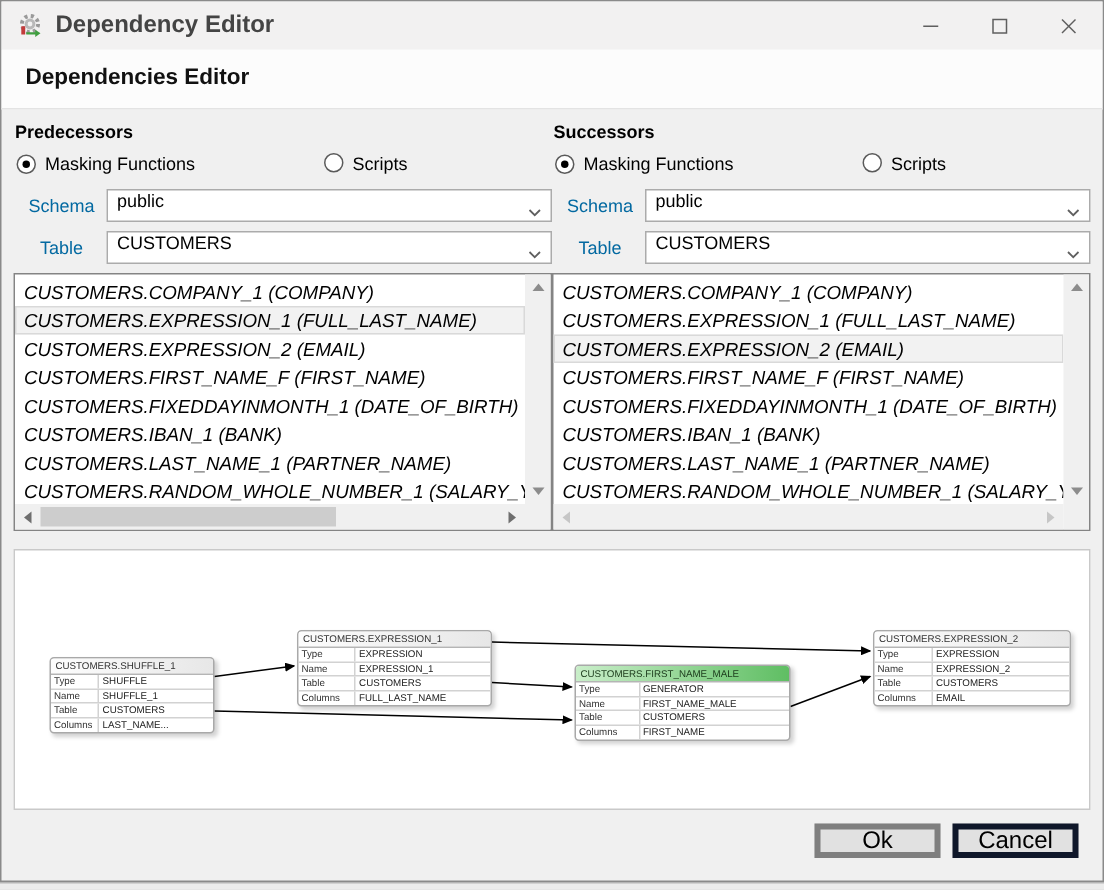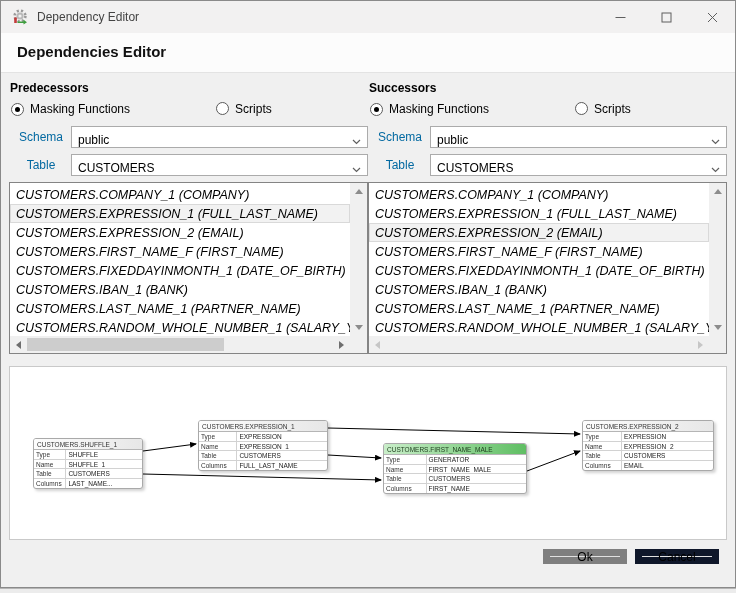--- a/index.html
+++ b/index.html
@@ -6,21 +6,21 @@
   html,body { width:736px; height:593px; overflow:hidden; background:#dcdcdc;
     font-family:"Liberation Sans","DejaVu Sans",sans-serif; }
   .dialog { position:absolute; left:0; top:0; width:736px; height:588px;
     background:#f0f0f0; border:1px solid #8a8a8a; display:flex; flex-direction:column; }
   .desktop-sliver { position:absolute; left:0; top:588px; width:736px; height:5px;
     background:#ececec; border-top:1px solid #b5b5b5; }
 
   
   .titlebar { height:32px; background:#f2f1f1; display:flex; align-items:center; flex:0 0 auto; }
   .app-icon { width:18px; height:18px; margin-left:10px; position:relative; }
-  .titlebar-text { margin-left:8px; font-size:12px; color:#444; }
+  .titlebar-text { margin-left:8px; font-size:16px; color:#444;font-weight:bold; }
   .win-controls { margin-left:auto; display:flex; height:100%; }
   .win-btn { width:46px; height:100%; display:flex; align-items:center; justify-content:center; cursor:default; }
   .win-btn svg { stroke:#5f5f5f; }
 
   
   .hdr { background:#fcfcfc; border-bottom:1px solid #e3e3e3; padding:10px 16px 12px 16px; flex:0 0 auto; }
   .hdr h1 { font-size:15px; font-weight:bold; color:#111; }
   .hdr p { font-size:12px; color:#222; margin:6px 0 0 8px; }
 
   
@@ -31,21 +31,21 @@
   .radio-row { display:flex; align-items:center; margin:0 0 10px 2px; font-size:12px; }
   .radio { width:13px; height:13px; border:1px solid #5a5a5a; border-radius:50%;
     background:#fff; display:inline-block; position:relative; flex:0 0 auto; }
   .radio.on::after { content:""; position:absolute; left:3px; top:3px; width:5px; height:5px;
     border-radius:50%; background:#000; }
   .radio-lbl { margin-left:6px; }
   .radio-grp2 { margin-left:86px; display:flex; align-items:flex-start; }
   .field-row { display:flex; align-items:center; margin-bottom:6px; }
   .field-lbl { width:62px; font-size:12px; color:#0369a1; padding-left:2px; flex:0 0 auto;text-align:center; }
   .select { flex:1; height:22px; background:#fff; border:1px solid #ababab;
-    font-size:12px; color:#000; display:flex; align-items:flex-end; padding-left:6px; position:relative; }
+    font-size:12px; color:#000; display:flex; align-items:flex-start; padding-left:6px; position:relative; }
   .select .chev { position:absolute; right:6px; top:7px; }
 
   
   .listbox { margin-top:2px; height:172px; background:#fff; border:1px solid #848484;
     display:grid; grid-template-columns:1fr 17px; grid-template-rows:1fr 17px; }
   .list-items { overflow:hidden; padding-top:2px;font-style:italic; }
   .list-item { height:19px; line-height:19px; font-size:12.5px; color:#000;
     padding-left:5px; white-space:nowrap; border:1px solid transparent; }
   .list-item.sel { background:#f2f2f2; border:1px solid #d9d9d9; }
   .vscroll { background:#f0f0f0; display:flex; flex-direction:column; justify-content:space-between; align-items:center; }
@@ -68,22 +68,22 @@
   .dnode-title { height:11px; line-height:11px; padding-left:3px; border-bottom:1px solid #b5b5b5;
     background:linear-gradient(90deg,#fdfdfd,#e7e7e7); color:#333; white-space:nowrap; }
   .dnode.hl .dnode-title { background:linear-gradient(90deg,#c9eec9,#5fbe63); color:#1c3b1c; }
   .dnode-row { display:flex; height:9.5px; line-height:9px; border-bottom:1px solid #d2d2d2; }
   .dnode-row:last-child { border-bottom:none; }
   .dnode-row .dl { width:30%; border-right:1px solid #d2d2d2; padding-left:2px; color:#333; }
   .dnode-row .dv { flex:1; padding-left:2px; white-space:nowrap; overflow:hidden; }
 
   
   .footer { display:flex; justify-content:flex-end; gap:8px; padding:9px 8px 0 0; }
-  .btn { width:84px; height:15px; background:#e1e1e1; border:7px solid #0f172a;
-    font-size:12px; color:#000; display:flex; align-items:center; justify-content:center; cursor:default; }
+  .btn { width:84px; height:23px; background:#e1e1e1; border:4px solid #0f172a;
+    font-size:16px; color:#000; display:flex; align-items:center; justify-content:center; cursor:default; }
   .btn.default { border-color:#7f7f7f; }
 </style>
 </head>
 <body>
 
 <div class="dialog">
 
   <div class="titlebar">
     <span class="app-icon">
       <svg width="18" height="18" viewBox="0 0 18 18">

